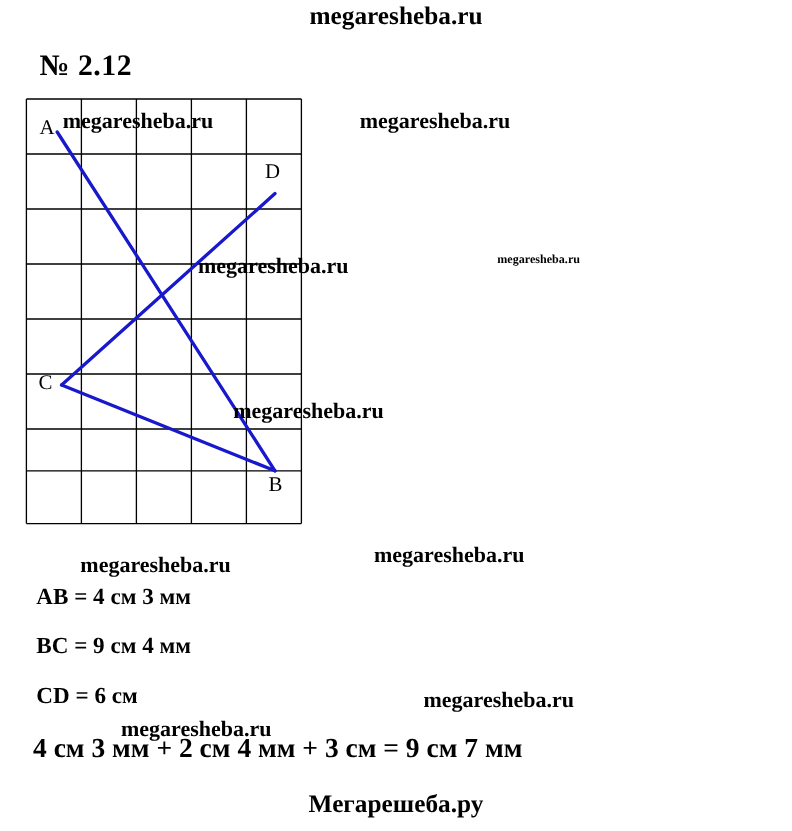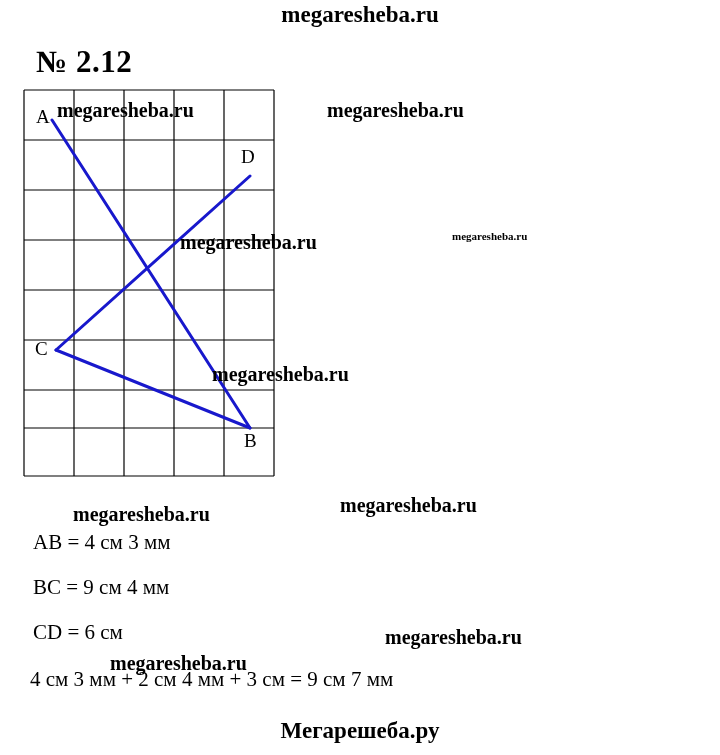--- a/index.html
+++ b/index.html
@@ -39,21 +39,21 @@
     text-align: center;
     font-size: 23px;
     position: absolute;
     font-family: "Liberation Serif", serif;
     font-weight: bold;
   }
   #task-number {
     position: absolute;
     top: 44px;
     left: 36px;
-    font-size: 31px;
+    font-size: 27px;
     font-weight: bold;
     letter-spacing: 0.5px;
   }
   #grid-wrap {
     position: absolute;
     top: 88px;
     left: 22px;
     width: 254px;
     height: 390px;
   }
@@ -65,25 +65,26 @@
   .vertex-label {
     position: absolute;
     font-size: 19px;
     font-family: "Liberation Serif", serif;
     color: #000;
   }
   .measure {
     position: absolute;
     font-size: 21px;
     white-space: nowrap;
+    font-weight: bold;
   }
   #m0 { top: 530px; left: 33px; }
   #m1 { top: 575px; left: 33px; }
   #m2 { top: 620px; left: 33px; }
-  #m3 { top: 667px; left: 30px; font-size: 21px; }
+  #m3 { top: 667px; left: 30px; font-size: 25px; }
 </style>
 </head>
 <body>
 
 <div id="wm-top">megaresheba.ru</div>
 
 <div id="task-number">№ 2.12</div>
 
 <div id="grid-wrap">
   <svg id="grid-svg" width="254" height="390" viewBox="0 0 254 390">

